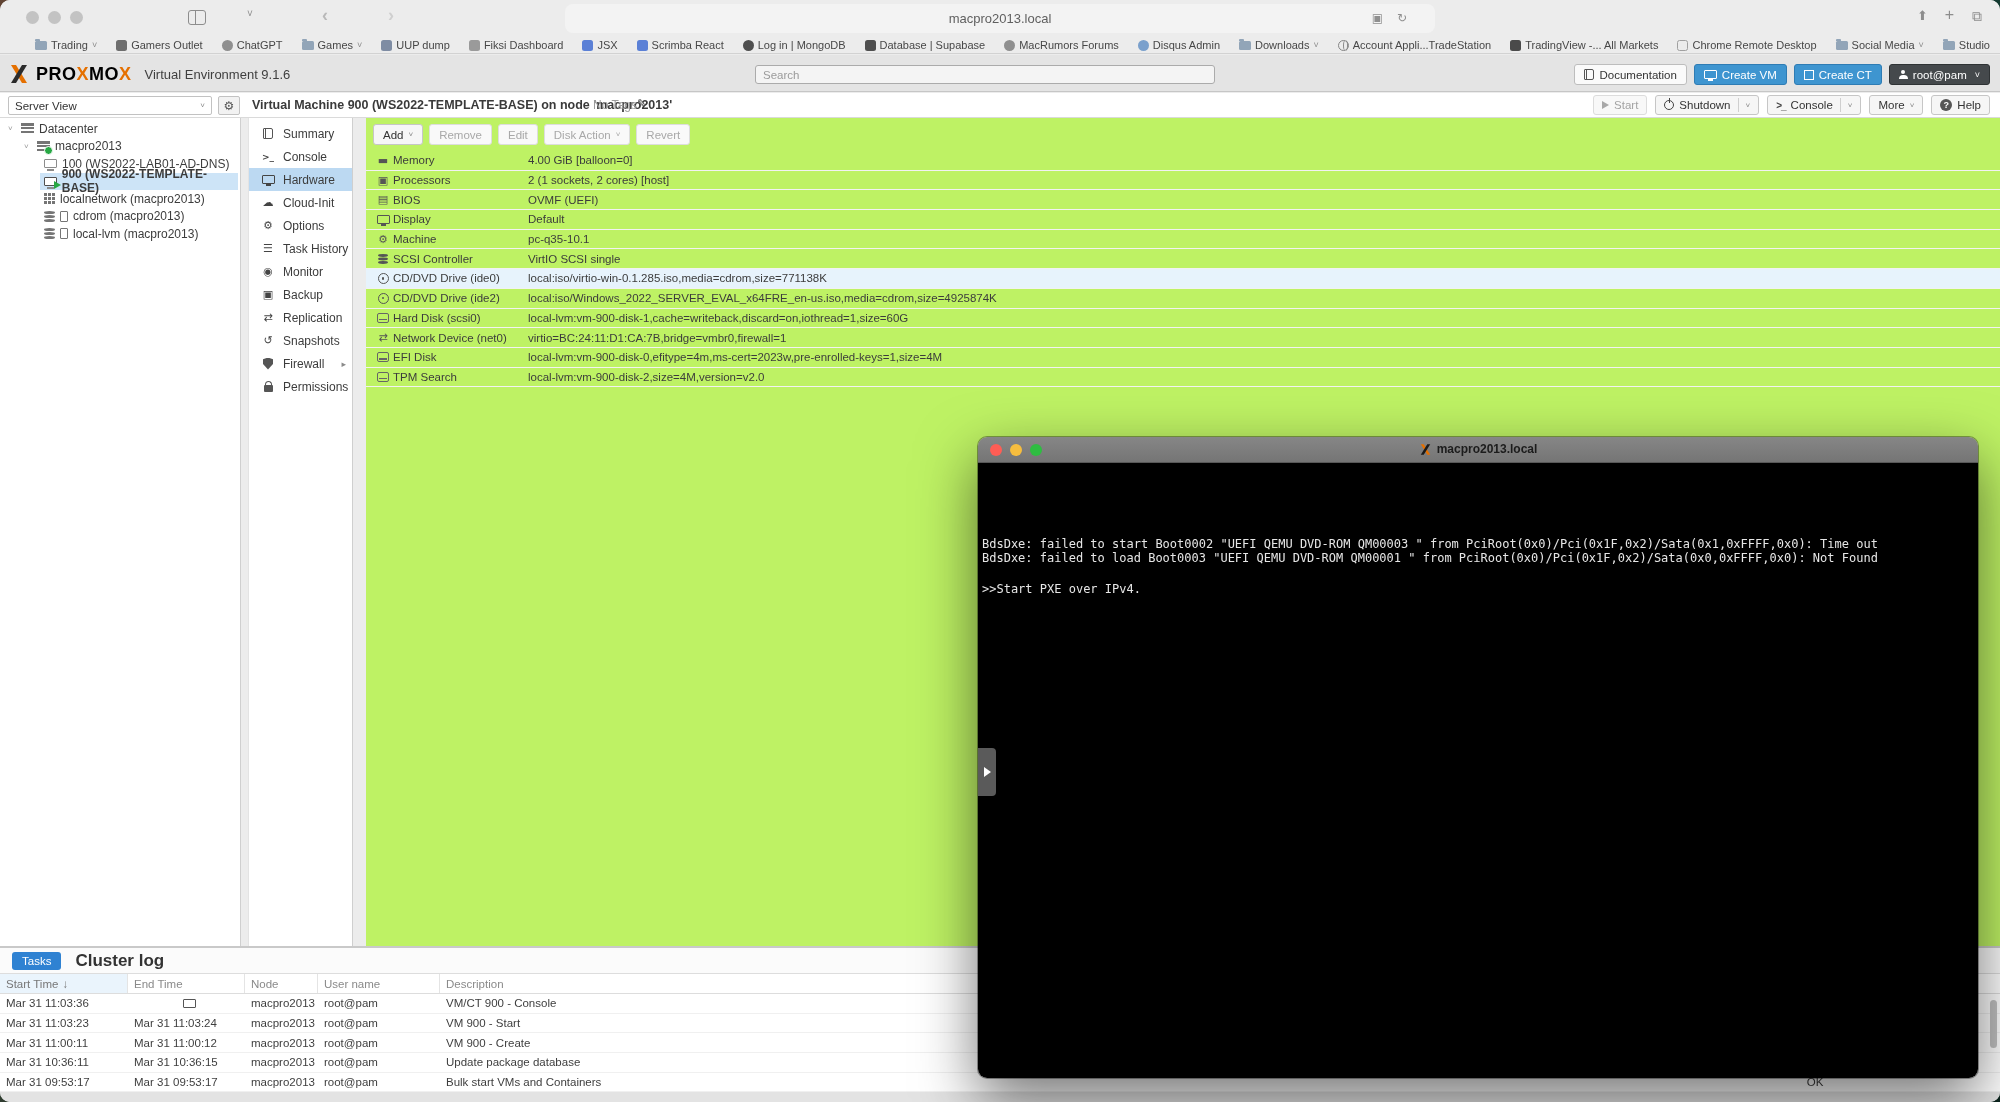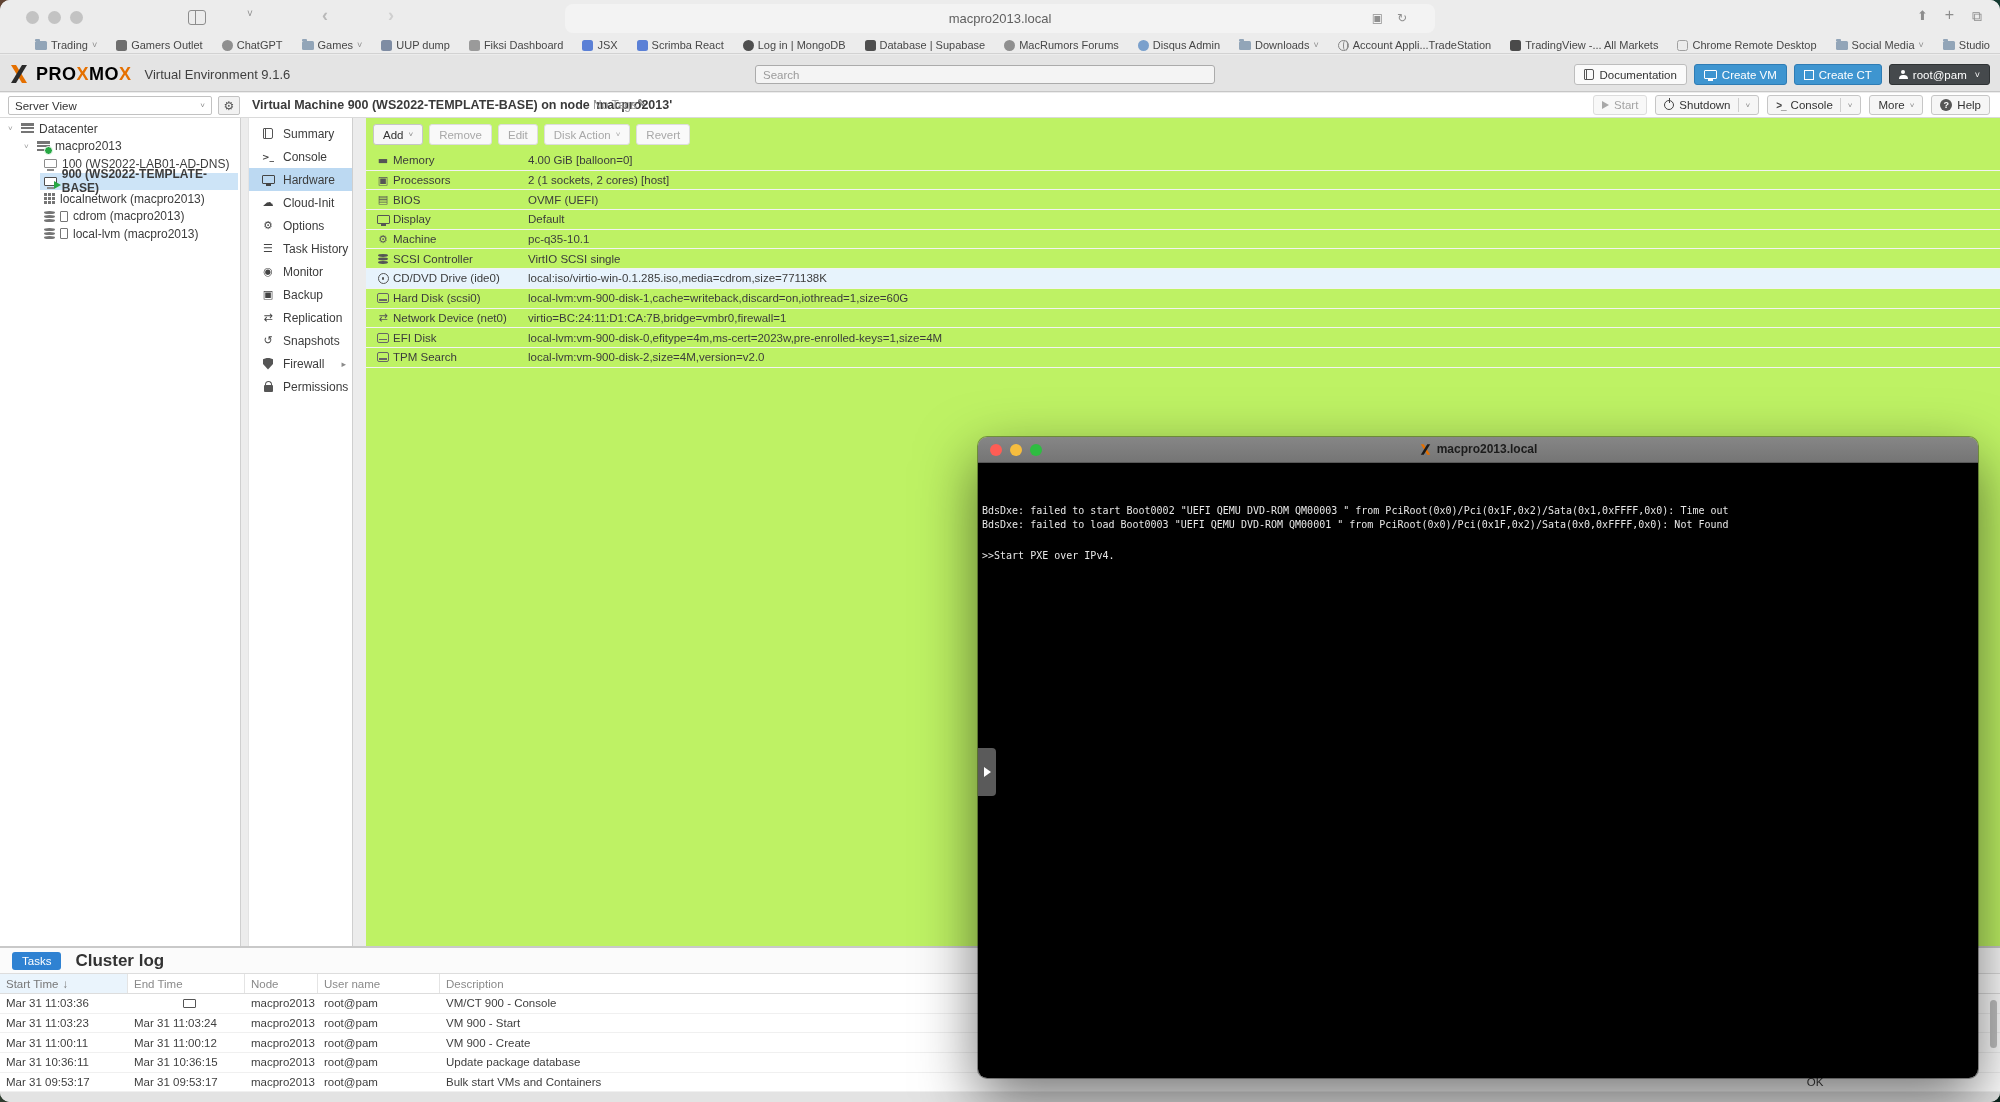--- a/index.html
+++ b/index.html
@@ -141,21 +141,21 @@
   #bottomstrip { position:absolute; left:0; right:0; bottom:0; height:10px; background:#e3e3e3; }
 
   
   #console { position:absolute; left:978px; top:437px; width:1000px; height:641px; border-radius:9px; overflow:hidden;
     box-shadow:0 22px 60px rgba(0,0,0,.55), 0 0 0 1px rgba(0,0,0,.35); z-index:50; }
   #con-titlebar { height:26px; background:linear-gradient(#868686,#757575); border-bottom:1px solid #585858; position:relative; }
   .ctl { position:absolute; top:7px; width:12px; height:12px; border-radius:50%; }
   #con-title { position:absolute; left:0; right:0; top:5px; display:flex; justify-content:center; align-items:center; gap:5px; font-size:12px; color:#1c1c1c; font-weight:bold; }
   #con-body { position:absolute; top:26px; left:0; right:0; bottom:0; background:#000; font-family:"DejaVu Sans Mono",monospace; color:#e6e6e6; }
   #boot-line { position:absolute; top:13px; left:0; right:0; text-align:center; font-size:17px; font-weight:bold; letter-spacing:.5px; }
-  .conline { position:absolute; left:4px; font-size:10px; white-space:pre; }
+  .conline { position:absolute; left:4px; font-size:12px; white-space:pre;margin-top:32px; }
   #err1 { top:42px; } #err2 { top:56px; } #pxe { top:87px; }
   #vnc-handle { position:absolute; left:0px; top:285px; width:18px; height:48px; background:#5a5a5a; border-radius:0 4px 4px 0; display:flex; align-items:center; justify-content:center; }
   #vnc-handle::after { content:""; width:0; height:0; border-left:7px solid #fff; border-top:5px solid transparent; border-bottom:5px solid transparent; }
 </style>
 </head>
 <body>
 
 <div id="win">
 
   <div id="chrome">
@@ -478,20 +478,27 @@
         </div>
       <div class="hwrow sel">
           <span class="hwico">
             <span class="ic-cd"></span>
           </span>
           <span class="hwlabel">CD/DVD Drive (ide0)</span>
           <span class="hwvalue">local:iso/virtio-win-0.1.285.iso,media=cdrom,size=771138K</span>
         </div>
       <div class="hwrow">
           <span class="hwico">
+            <span class="ic-cd"></span>
+          </span>
+          <span class="hwlabel">CD/DVD Drive (ide2)</span>
+          <span class="hwvalue">local:iso/Windows_2022_SERVER_EVAL_x64FRE_en-us.iso,media=cdrom,size=4925874K</span>
+        </div>
+      <div class="hwrow">
+          <span class="hwico">
             <span class="ic-hdd"></span>
           </span>
           <span class="hwlabel">Hard Disk (scsi0)</span>
           <span class="hwvalue">local-lvm:vm-900-disk-1,cache=writeback,discard=on,iothread=1,size=60G</span>
         </div>
       <div class="hwrow">
           <span class="hwico">⇄</span>
           <span class="hwlabel">Network Device (net0)</span>
           <span class="hwvalue">virtio=BC:24:11:D1:CA:7B,bridge=vmbr0,firewall=1</span>
         </div>

